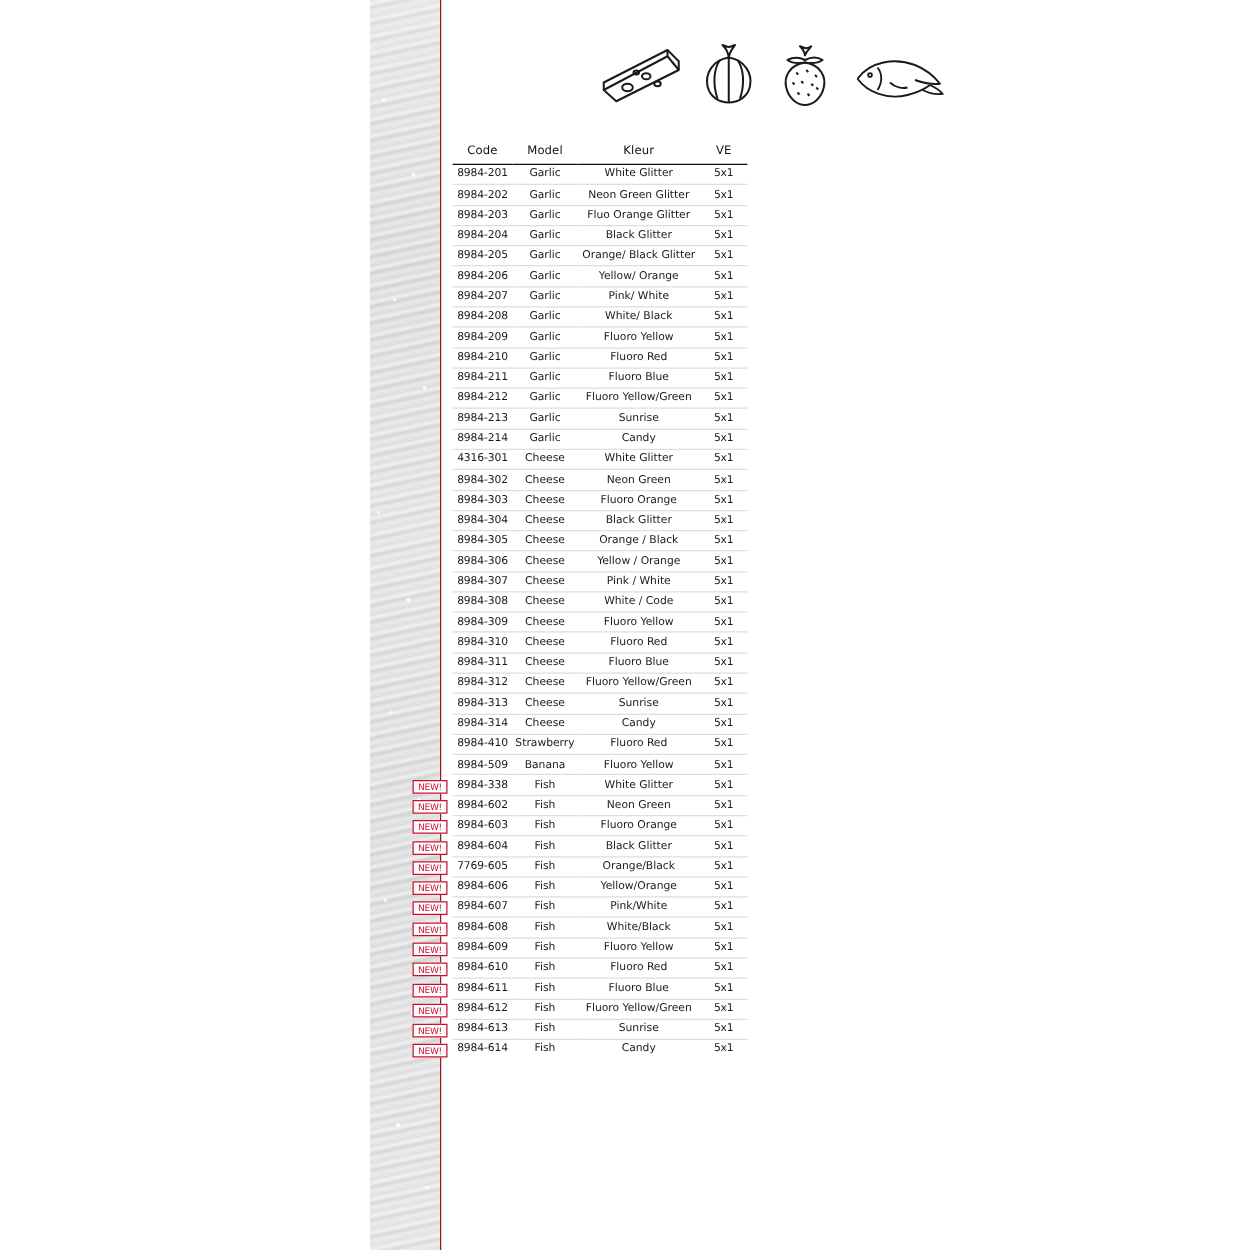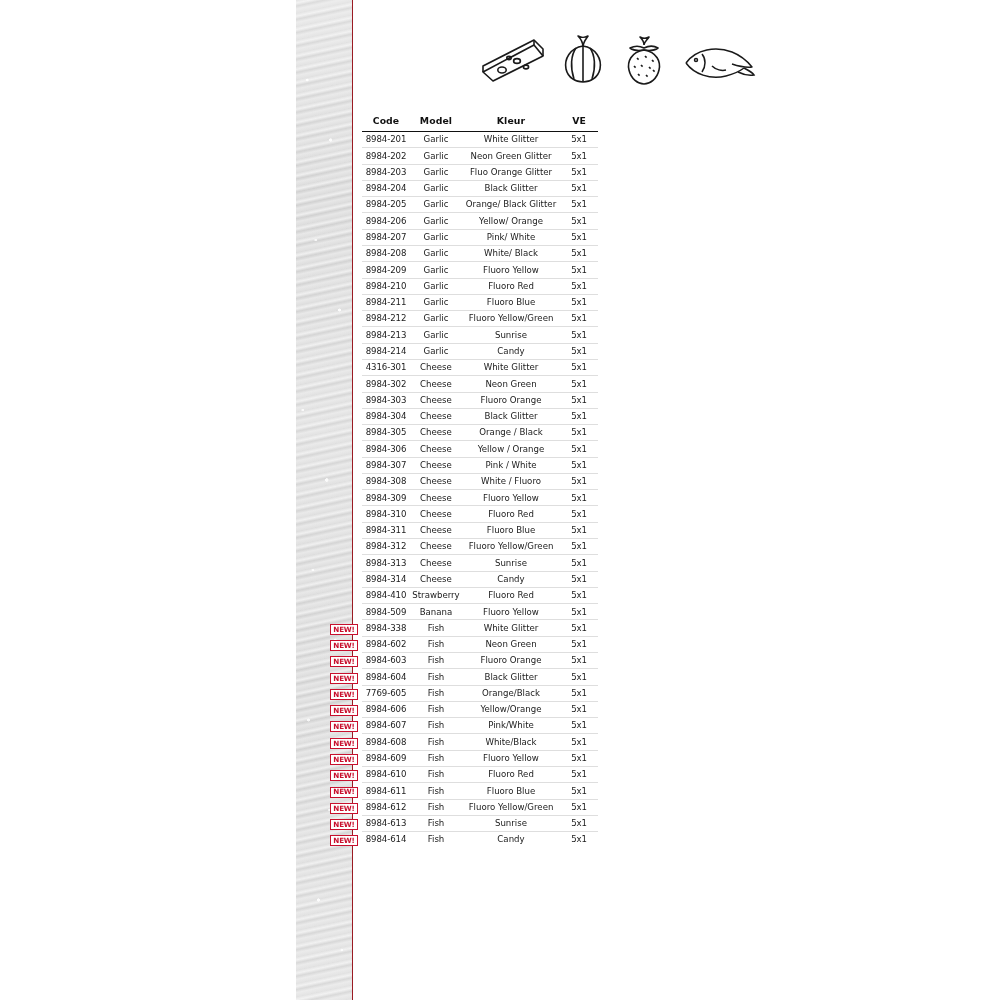--- a/index.html
+++ b/index.html
@@ -95,21 +95,21 @@
     top: 112px;
     width: 236px;
   }
   table {
     border-collapse: collapse;
     width: 236px;
     font-family: "DejaVu Sans", sans-serif;
   }
   thead th {
     font-size: 9.3px;
-    font-weight: 700;
+    font-weight: 400;
     color: #111;
     padding: 3px 0 5px 0;
     border-bottom: 1.1px solid #111;
     text-align: center;
     letter-spacing: 0.1px;
   }
   thead th.c-code { width: 48px; text-align: center; }
   thead th.c-model { width: 52px; text-align: center; }
   thead th.c-kleur { width: 98px; text-align: center; }
   thead th.c-ve { width: 38px; text-align: center; }
@@ -136,21 +136,21 @@
     background: #ffffff;
     border: 1.2px solid #c8102e;
     display: flex;
     align-items: center;
     justify-content: center;
     box-sizing: border-box;
   }
   .new-flag span {
     font-family: "DejaVu Sans", sans-serif;
     font-size: 7.2px;
-    font-weight: 700;
+    font-weight: 400;
     color: #c8102e;
     letter-spacing: -0.2px;
     line-height: 1;
   }
   .row-anchor { position: relative; }
 </style>
 </head>
 <body>
 
 <div id="photo-strip">
@@ -339,21 +339,21 @@
         </tr>
         <tr>
           <td class="c-code row-anchor">8984-307</td>
           <td class="c-model">Cheese</td>
           <td class="c-kleur">Pink / White</td>
           <td class="c-ve">5x1</td>
         </tr>
         <tr>
           <td class="c-code row-anchor">8984-308</td>
           <td class="c-model">Cheese</td>
-          <td class="c-kleur">White / Fluoro</td>
+          <td class="c-kleur">White / Code</td>
           <td class="c-ve">5x1</td>
         </tr>
         <tr>
           <td class="c-code row-anchor">8984-309</td>
           <td class="c-model">Cheese</td>
           <td class="c-kleur">Fluoro Yellow</td>
           <td class="c-ve">5x1</td>
         </tr>
         <tr>
           <td class="c-code row-anchor">8984-310</td>

